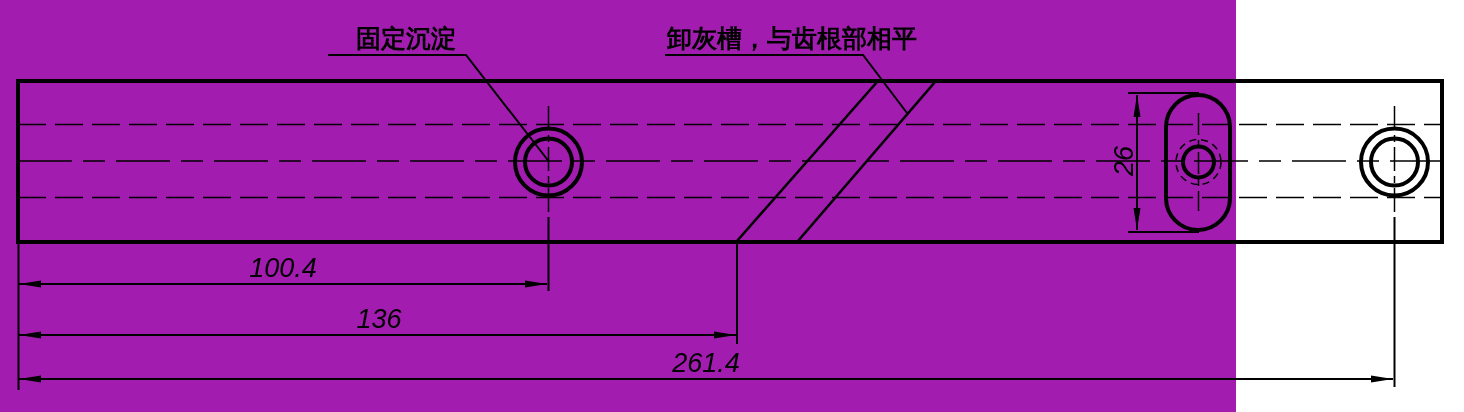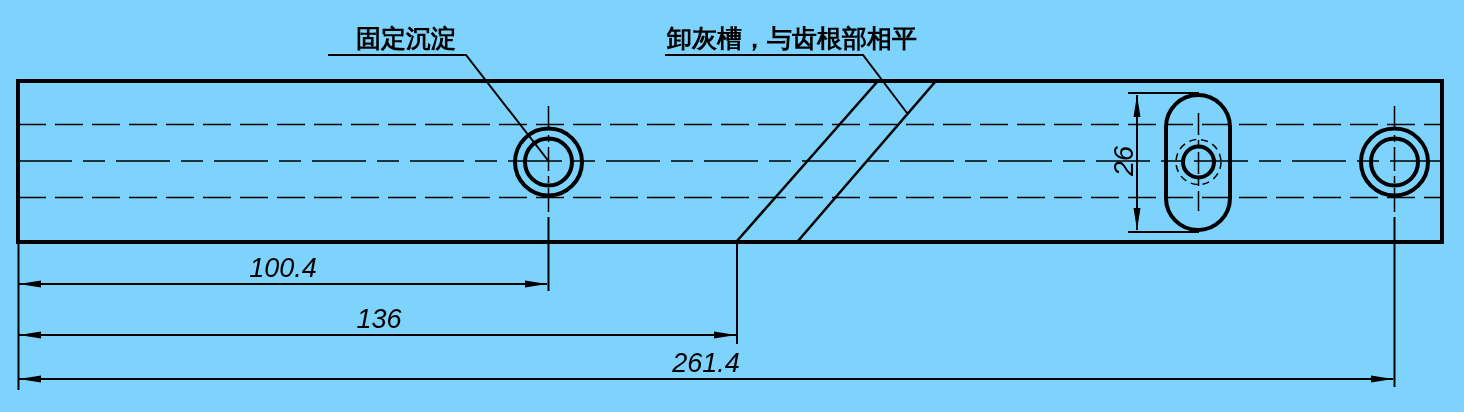--- a/index.html
+++ b/index.html
@@ -5,23 +5,23 @@
   html, body {
     margin: 0;
     padding: 0;
     background: #ffffff;
     width: 1464px;
     height: 412px;
     overflow: hidden;
   }
   #drawing-root {
     position: relative;
-    width: 1464px;
+    width: 1236px;
     height: 412px;
-    background: #7dd3fc;
+    background: #a21caf;
   }
   svg { display: block; }
   .cjk-label {
     font-family: "Liberation Sans", "DejaVu Sans", sans-serif;
     font-weight: bold;
     font-size: 25px;
     fill: #000000;
   }
   .dim-text {
     font-family: "Liberation Sans", "DejaVu Sans", sans-serif;

